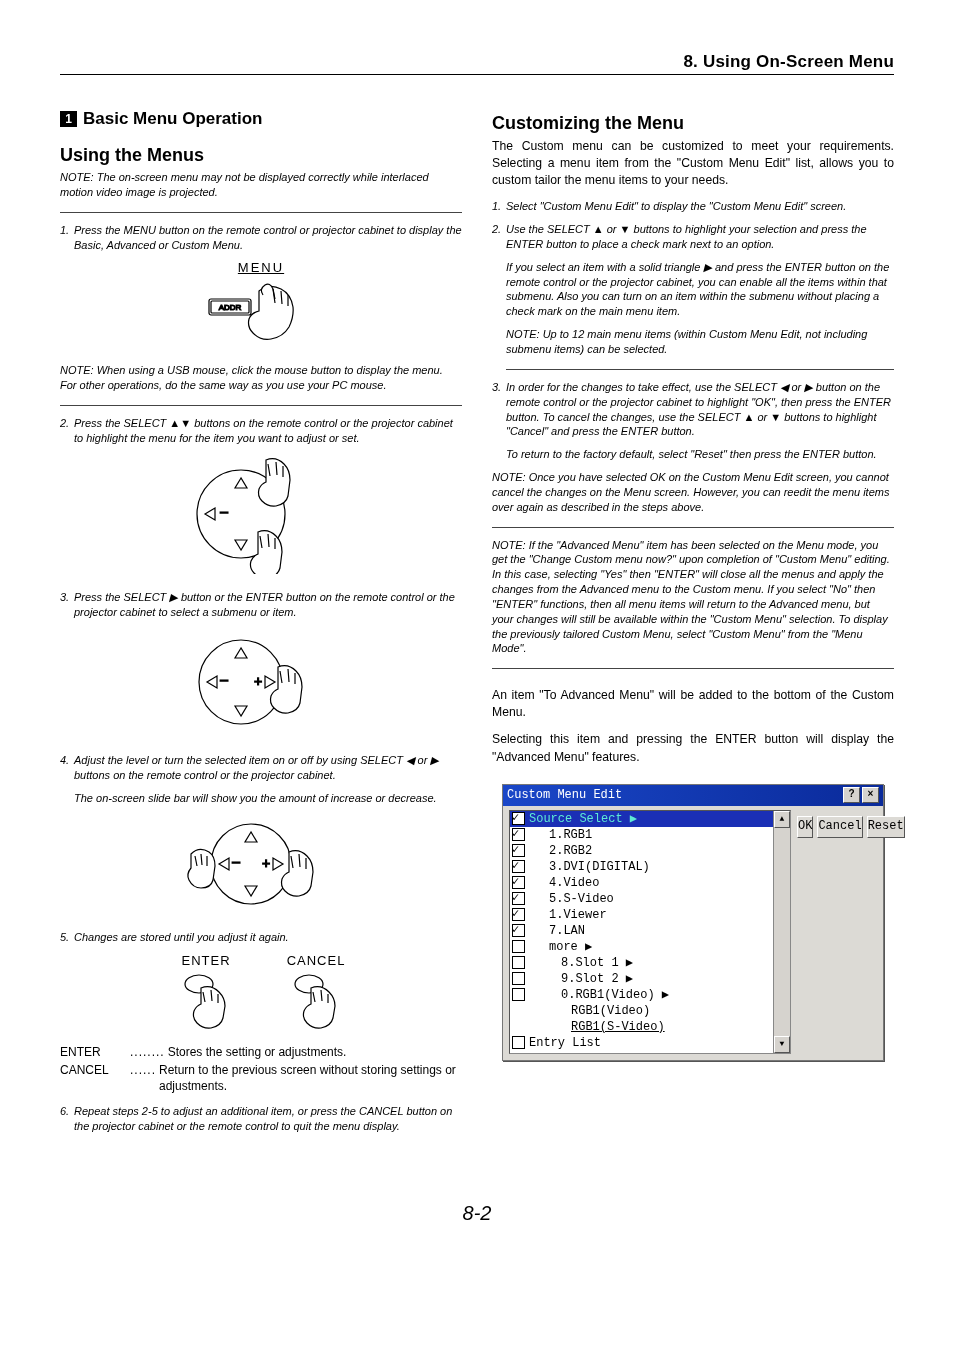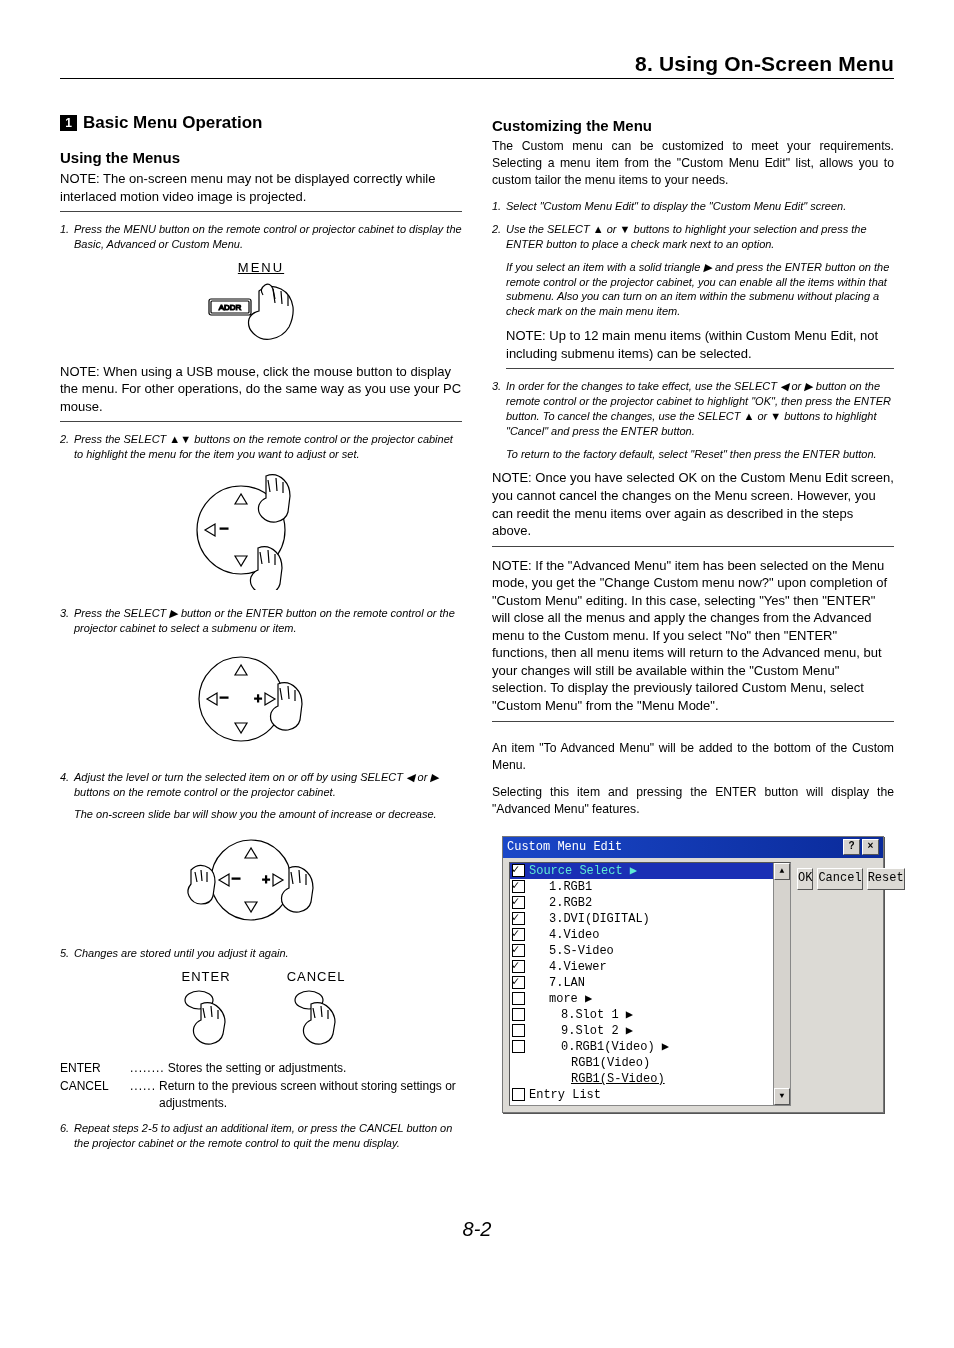--- a/index.html
+++ b/index.html
@@ -17,21 +17,21 @@
     box-sizing: border-box;
     position: relative;
   }
   .chapter-bar {
     border-top: 1.5px solid #000;
     margin-bottom: 14px;
   }
   .chapter-title {
     font-weight: 900;
     text-align: right;
-    font-size: 21px;
+    font-size: 17px;
     margin-top: -2px;
     padding-bottom: 2px;
     letter-spacing: .2px;
   }
   .cols {
     display: flex;
     gap: 30px;
   }
   .col { flex: 1; min-width: 0; }
   h2.section {
@@ -46,29 +46,30 @@
     display: inline-block;
     width: 17px; height: 16px;
     background: #000; color: #fff;
     text-align: center;
     line-height: 16px;
     font-size: 12px;
     font-weight: 700;
     font-family: Arial, sans-serif;
   }
   h3.sub {
-    font-size: 15px;
+    font-size: 18px;
     font-weight: 900;
     margin: 10px 0 4px 0;
   }
   .note {
-    font-size: 13px;
+    font-style: italic;
+    font-size: 11px;
     line-height: 1.35;
     border-bottom: .8px solid #444;
-    padding-bottom: 6px;
+    padding-bottom: 12px;
     margin: 4px 0 10px 0;
   }
   ol.steps { list-style: none; padding: 0; margin: 8px 0; counter-reset: step; }
   ol.steps > li {
     font-style: italic;
     font-size: 11px;
     line-height: 1.35;
     margin: 0 0 8px 0;
     padding-left: 14px;
     position: relative;
@@ -389,21 +390,21 @@
               <div class="list-row">
                   <span class="chk checked"></span>
                   <span class="indent">4.Video</span>
                 </div>
               <div class="list-row">
                   <span class="chk checked"></span>
                   <span class="indent">5.S-Video</span>
                 </div>
               <div class="list-row">
                   <span class="chk checked"></span>
-                  <span class="indent">4.Viewer</span>
+                  <span class="indent">1.Viewer</span>
                 </div>
               <div class="list-row">
                   <span class="chk checked"></span>
                   <span class="indent">7.LAN</span>
                 </div>
               <div class="list-row">
                   <span class="chk"></span>
                   <span class="indent">more ▶</span>
                 </div>
               <div class="list-row">

